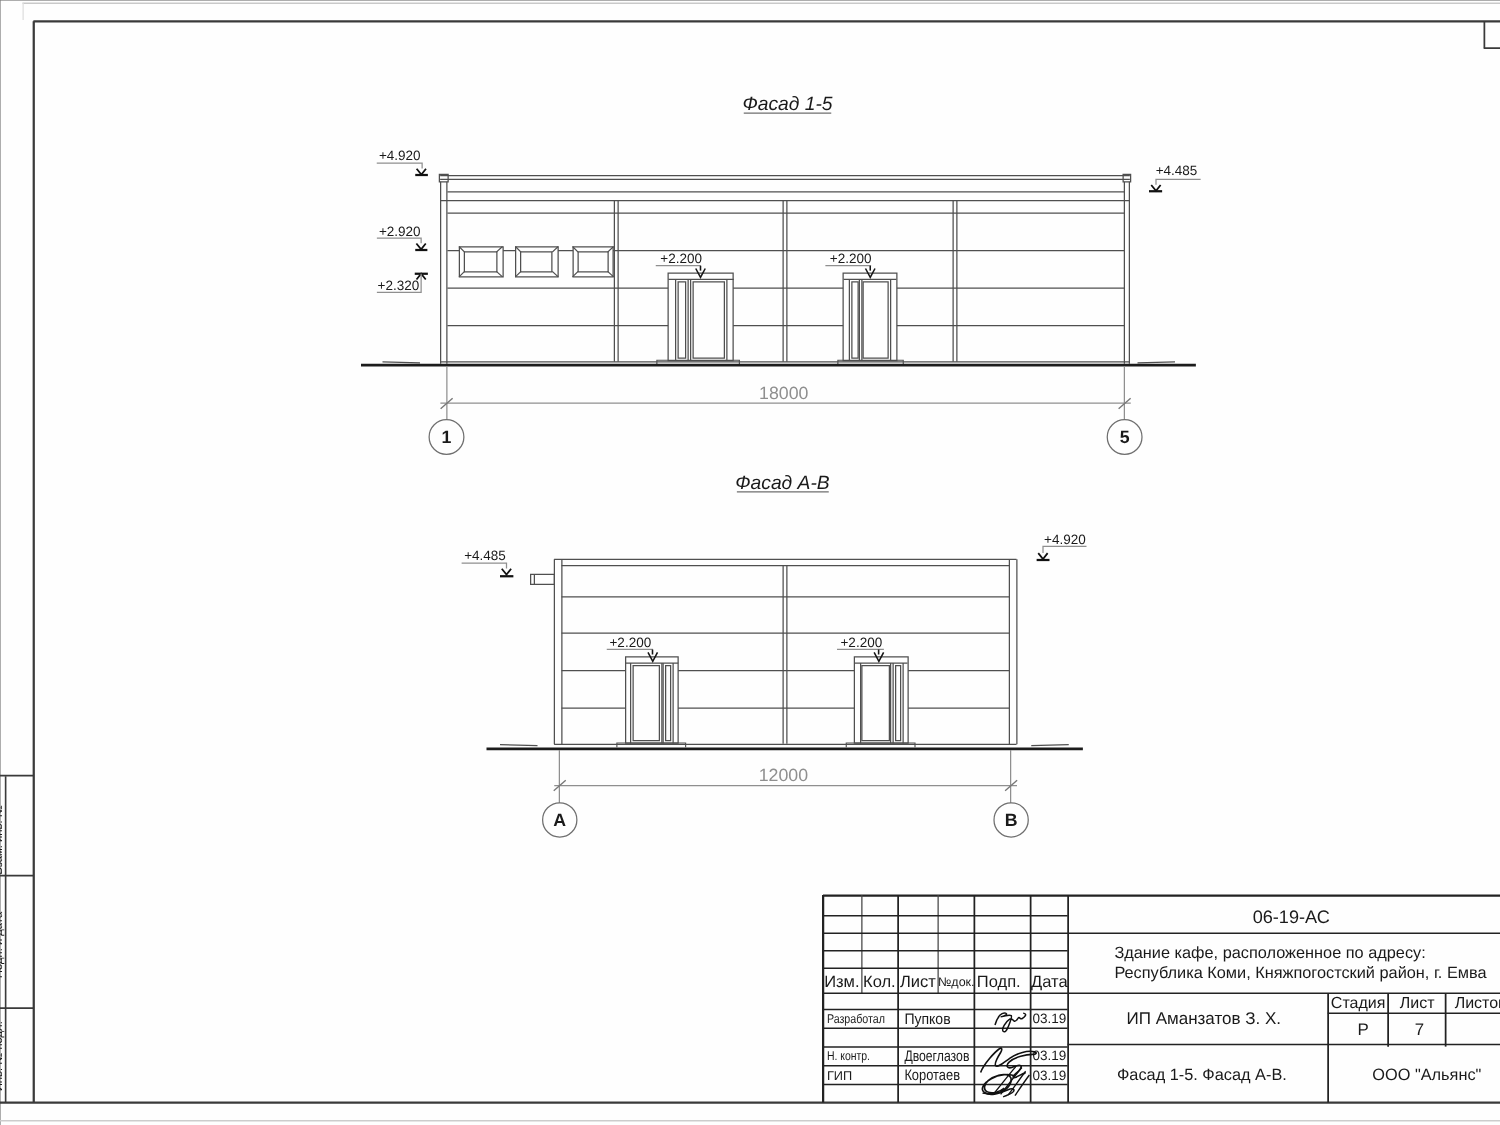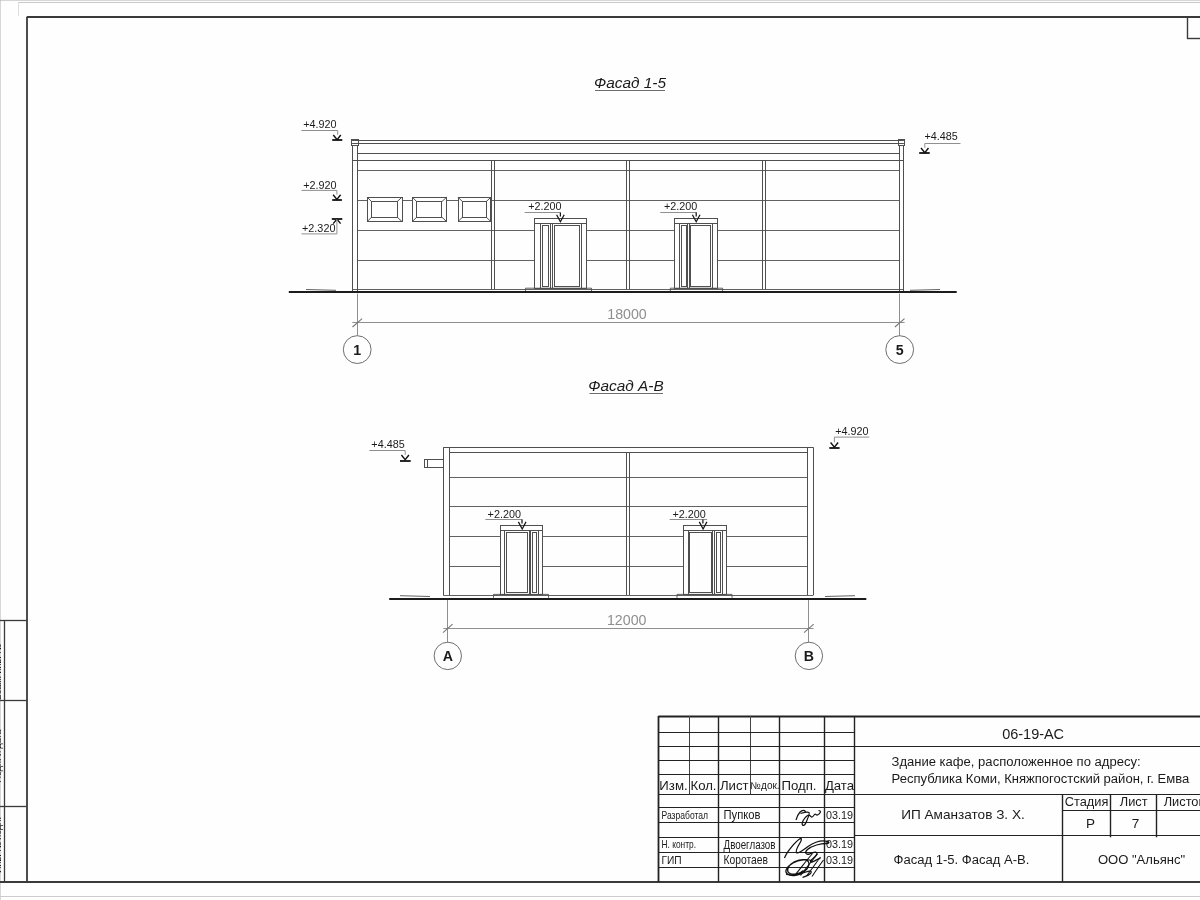--- a/index.html
+++ b/index.html
@@ -1,16 +1,16 @@
 <!DOCTYPE html>
 <html><head>
 <meta charset="utf-8">
 <style>
   html,body{margin:0;padding:0;background:#ffffff;}
-  .sheet{position:relative;width:1200px;height:900px;background:#84cc16;overflow:hidden;filter:grayscale(1);}
+  .sheet{position:relative;width:1200px;height:900px;background:#3b82f6;overflow:hidden;filter:grayscale(1);}
   svg text{font-family:"Liberation Sans", sans-serif;fill:#1a1a1a;}
   .dimtxt{fill:#8f8f8f;}
 </style>
 </head>
 <body>
 <div class="sheet">
 <svg width="1200" height="900" viewBox="0 0 1200 900">
 <rect x="0.5" y="0.5" width="1200.0" height="900.0" fill="#fefefe"></rect>
 
 <g>

